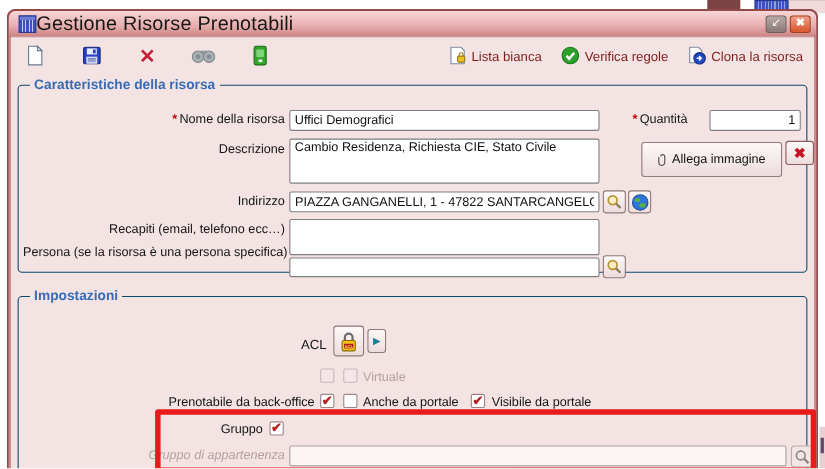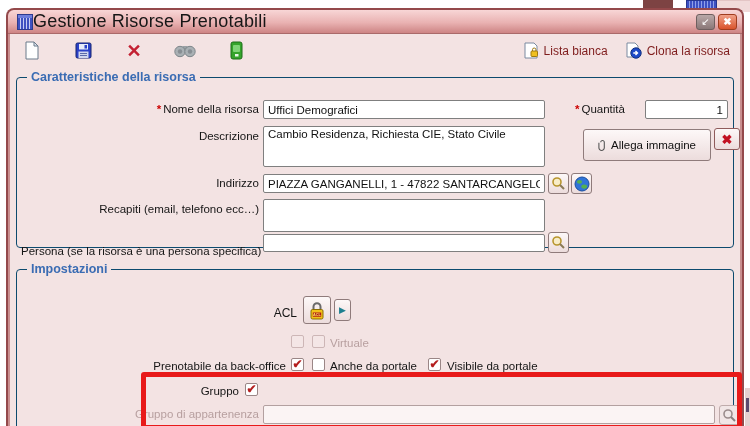--- a/index.html
+++ b/index.html
@@ -151,20 +151,29 @@
                 <path d="M2 1 h9 l3 3 v12 h-12 z" fill="#fff" stroke="#7a8aa0"></path>
                 <path d="M9.5 9 v-1.3 a1.7 1.7 0 0 1 3.4 0 V9" fill="none" stroke="#a07a10"></path>
                 <rect x="8" y="9" width="6.5" height="5.5" rx="1" fill="#f0c020" stroke="#a07a10"></rect>
               </svg>
           </span>
           <span>Lista bianca</span>
         </div>
         <div class="toolbtn">
           <span>
             <svg width="17" height="17" viewBox="0 0 17 17">
+                <circle cx="8.5" cy="8.5" r="7.5" fill="#2ca02c" stroke="#1a7a1a"></circle>
+                <path d="M5 8.7 l2.4 2.8 l4.6 -5.6" stroke="#fff" stroke-width="2.2" fill="none"></path>
+              </svg>
+          </span>
+          <span>Verifica regole</span>
+        </div>
+        <div class="toolbtn">
+          <span>
+            <svg width="17" height="17" viewBox="0 0 17 17">
                 <path d="M2 1 h8 l3 3 v11 h-11 z" fill="#fff" stroke="#7a8aa0"></path>
                 <circle cx="11" cy="11" r="5.2" fill="#1d49c8" stroke="#12307e"></circle>
                 <path d="M8.3 11 h4 m-1.8 -2 l2 2 l-2 2" stroke="#fff" stroke-width="1.4" fill="none"></path>
               </svg>
           </span>
           <span>Clona la risorsa</span>
         </div>
       </div>
     </div>
 
@@ -212,21 +221,21 @@
               <circle cx="8" cy="8" r="7" fill="#2f74d8" stroke="#1b4e9e"></circle>
               <ellipse cx="5.5" cy="5.8" rx="2.6" ry="1.9" fill="#54b050"></ellipse>
               <ellipse cx="10.2" cy="10.6" rx="2.9" ry="2.1" fill="#54b050"></ellipse>
             </svg>
         </span>
       </div>
 
       <div class="flabel right" style="left:4px; top:119px; width:238px;">Recapiti (email, telefono ecc…)</div>
       <div class="tfield tarea" style="left:246px; top:115px; width:282px; height:33px;"></div>
 
-      <div class="flabel right" style="left:4px; top:161px; width:238px;">Persona (se la risorsa è una persona specifica)</div>
+      <div class="flabel right" style="left:4px; top:140px; width:238px;">Persona (se la risorsa è una persona specifica)</div>
       <input class="tfield" style="left: 246px; top: 150px; width: 282px; height: 18px;" readonly="" value="">
       <div class="minibtn" style="left:531px; top:148px; width:21px; height:21px;">
         <span>
           <svg width="15" height="15" viewBox="0 0 15 15">
               <circle cx="6" cy="6" r="4" fill="#f8edc8" stroke="#b8962e" stroke-width="1.6"></circle>
               <line x1="9" y1="9" x2="13" y2="13" stroke="#8a7a55" stroke-width="2"></line>
             </svg>
         </span>
       </div>
     </fieldset>
@@ -264,21 +273,21 @@
         </div>
       <div class="flabel" style="left:430px; top:84px;">Visibile da portale</div>
 
       <div class="annotation"></div>
 
       <div class="flabel right" style="left:4px; top:109px; width:218px;">Gruppo</div>
       <div class="cb" style="left:228px; top:107px;">
           <span class="mark">✔</span>
         </div>
 
-      <div class="flabel right dim" style="left:4px; top:132px; width:238px;">Gruppo di appartenenza</div>
+      <div class="flabel right dim" style="left:4px; top:132px; width:238px;font-style:italic;">Gruppo di appartenenza</div>
       <input class="tfield disabled" style="left: 246px; top: 129px; width: 452px; height: 19px;" readonly="" value="">
       <div class="minibtn disabled" style="left:702px; top:129px; width:21px; height:20px;">
         <span>
           <svg width="15" height="15" viewBox="0 0 15 15">
               <circle cx="6" cy="6" r="4" fill="#efe7e7" stroke="#9a8c8c" stroke-width="1.6"></circle>
               <line x1="9" y1="9" x2="13" y2="13" stroke="#8a8080" stroke-width="2"></line>
             </svg>
         </span>
       </div>
 

